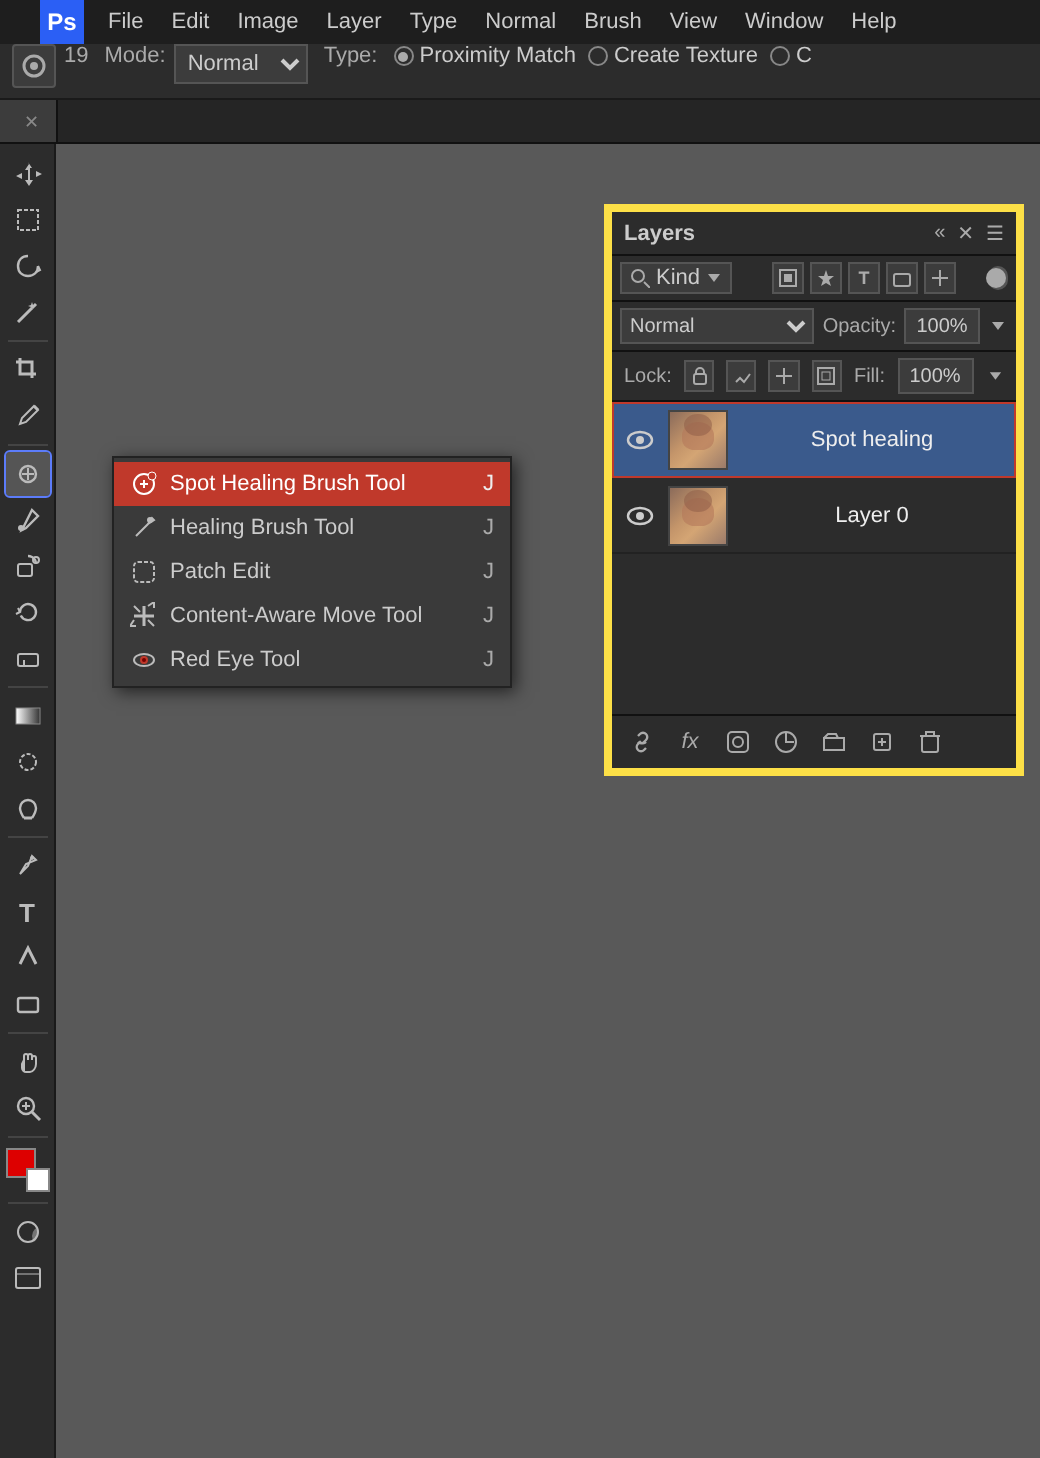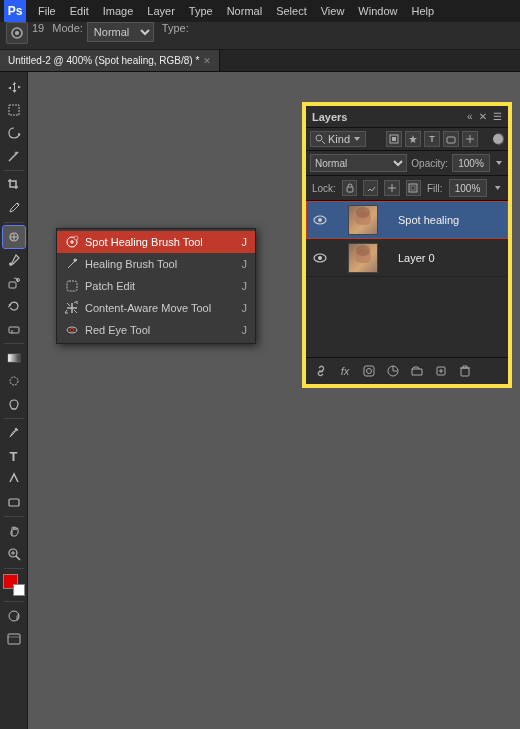--- a/index.html
+++ b/index.html
@@ -14,21 +14,21 @@
       position: relative;
     }
 
     
     #menubar {
       width: 100%;
       height: 22px;
       background: #1e1e1e;
       display: flex;
       align-items: center;
-      padding: 0 4px;
+      padding: 0 20px;
       gap: 2px;
     }
     .ps-logo {
       width: 22px;
       height: 22px;
       background: #2b5ff5;
       display: flex;
       align-items: center;
       justify-content: center;
       font-size: 12px;
@@ -365,23 +365,24 @@
       height: 18px;
       text-align: center;
     }
 
     
     .layer-item {
       display: flex;
       align-items: center;
       height: 38px;
       padding: 0 6px;
-      gap: 20px;
+      gap: 6px;
       border-bottom: 1px solid #222;
       cursor: pointer;
+      text-align: center;
     }
     .layer-item.selected {
       background: #3a5a8c;
       outline: 1px solid #c0392b;
       outline-offset: -1px;
     }
     .layer-eye {
       width: 16px; height: 16px;
       display: flex; align-items: center; justify-content: center;
       color: #aaa;
@@ -453,21 +454,21 @@
 <body>
 
 <div id="menubar">
   <div class="ps-logo">Ps</div>
   <div class="menu-item">File</div>
   <div class="menu-item">Edit</div>
   <div class="menu-item">Image</div>
   <div class="menu-item">Layer</div>
   <div class="menu-item">Type</div>
   <div class="menu-item">Normal</div>
-  <div class="menu-item">Select</div>
+  <div class="menu-item">Brush</div>
   <div class="menu-item">View</div>
   <div class="menu-item">Window</div>
   <div class="menu-item">Help</div>
 </div>
 
 <div id="toolbar-bar">
   <div class="tool-icon-btn">
     <svg width="14" height="14" viewBox="0 0 14 14">
         <circle cx="7" cy="7" r="5" fill="none" stroke="#aaa" stroke-width="1.5"></circle>
         <circle cx="7" cy="7" r="2" fill="#aaa"></circle>
@@ -475,25 +476,38 @@
   </div>
   <div style="display:flex;align-items:center;gap:2px;">
     <span style="font-size:11px;color:#aaa;">19</span>
   </div>
   <span class="toolbar-label">Mode:</span>
   <select class="toolbar-select">
     <option>Normal</option>
     <option>Replace</option>
   </select>
   <span class="toolbar-label">Type:</span>
+  <div class="toolbar-radio-group">
+    <div class="radio-option">
+      <div class="radio-dot active"></div>
+      <span>Proximity Match</span>
+    </div>
+    <div class="radio-option">
+      <div class="radio-dot"></div>
+      <span>Create Texture</span>
+    </div>
+    <div class="radio-option">
+      <div class="radio-dot"></div>
+      <span>C</span>
+    </div>
+  </div>
 </div>
 
 <div id="tabbar">
   <div class="tab active">
-    <span>Untitled-2 @ 400% (Spot healing, RGB/8) *</span>
     <span class="tab-close">✕</span>
   </div>
 </div>
 
 <div id="main-area">
 
   <div id="left-toolbar">
     <div class="lt-tool" title="Move">
       <svg width="14" height="14" viewBox="0 0 14 14">
           <path d="M7 1l2 3H8v3h3V5.5l3 1.5-3 1.5V7H8v3h1.5l-2 3-2-3H7V8H4v1.5L1 8l3-1.5V8h3V5H5.5l2-3z" fill="#bbb"></path>

